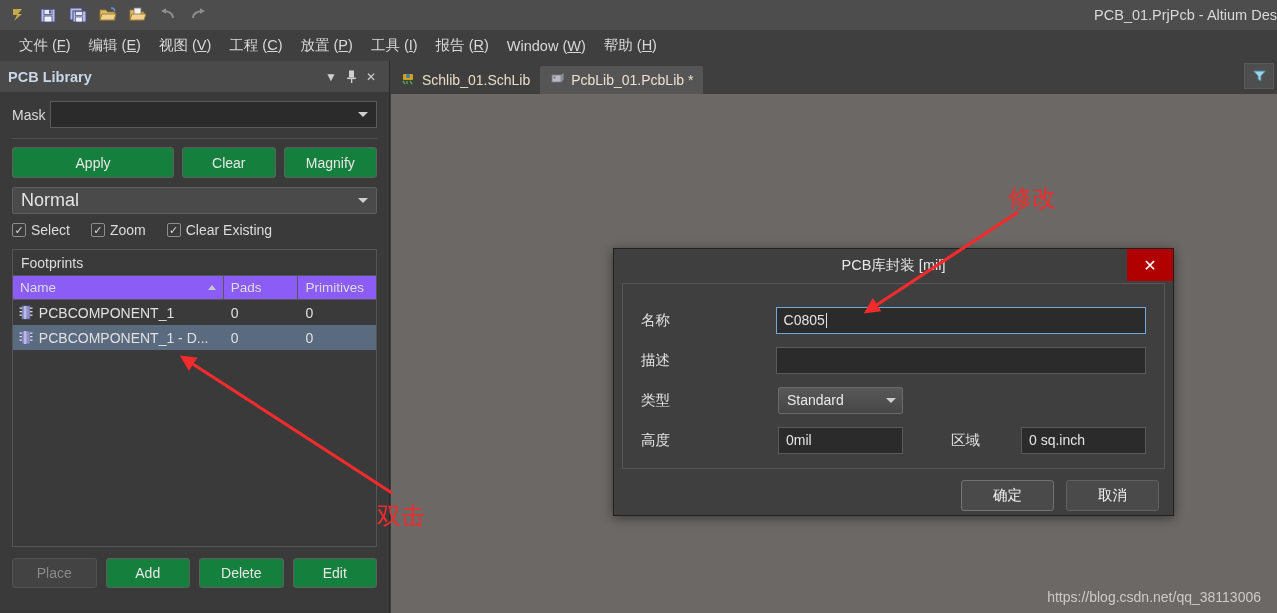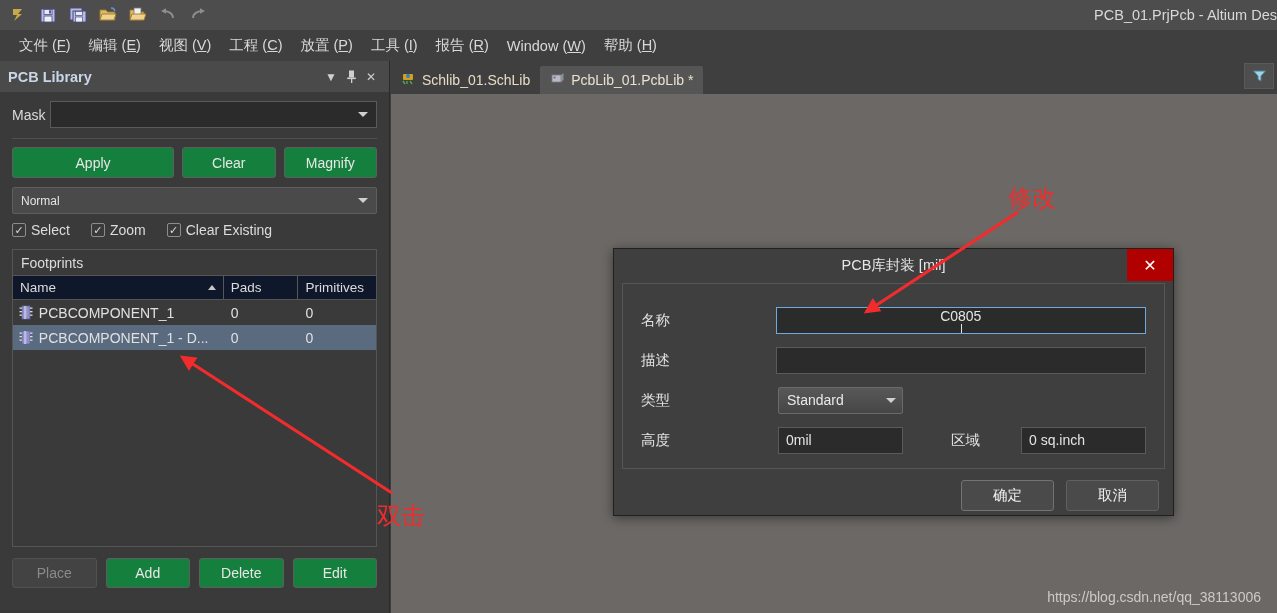--- a/index.html
+++ b/index.html
@@ -91,21 +91,21 @@
   }
   .btn.disabled { color: #8a8a8a; background: #434343; border-color: #515151; }
   .btn.apply { flex: 1.75; }
   .btn.small { flex: 1; }
 
   .combo2 {
     margin: 9px 12px 0 12px; height: 27px; background: #4a4a4a;
     border: 1px solid #5e5e5e; border-radius: 2px;
     display: flex; align-items: center; padding: 0 8px; position: relative;
   }
-  .combo2 .combo-text { color: #e4e4e4; font-size: 12px; flex: 1; }
+  .combo2 .combo-text { color: #e4e4e4; font-size: 18px; flex: 1; }
 
   .check-row { display: flex; align-items: center; padding: 8px 12px 0 12px; gap: 6px; }
   .chk-wrap { display: flex; align-items: center; gap: 5px; margin-right: 15px; }
   .chk {
     width: 14px; height: 14px; background: #3a3a3a;
     border: 1px solid #8c8c8c; border-radius: 2px;
     display: flex; align-items: center; justify-content: center;
     color: #dcdcdc; font-size: 11px; line-height: 1;
   }
   .chk-label { color: #dcdcdc; font-size: 14px; }
@@ -114,21 +114,21 @@
     margin: 11px 12px 0 12px;
     border: 1px solid #555; background: #3a3a3a;
     height: 298px; display: flex; flex-direction: column;
   }
   .fp-title {
     height: 26px; display: flex; align-items: center; padding-left: 8px;
     color: #dcdcdc; font-size: 14px; border-bottom: 1px solid #555;
   }
   .fp-hdr {
     height: 24px; display: flex; align-items: center;
-    background: #0f172a; border-bottom: 1px solid #555;
+    background: #8b5cf6; border-bottom: 1px solid #555;
   }
   .fp-hdr .cell {
     color: #dcdcdc; font-size: 13.5px; padding-left: 7px;
     height: 100%; display: flex; align-items: center;
     border-right: 1px solid #585858;
   }
   .c-name { width: 212px; justify-content: space-between; padding-right: 7px; }
   .c-pads { width: 75px; }
   .c-prim { width: 78px; border-right: none !important; }
   .sort-asc {
@@ -204,21 +204,21 @@
     border: 1px solid #565656; background: #3f3f3f;
     height: 186px;
   }
   .form-row { display: flex; align-items: center; height: 40px; }
   .form-lab { color: #e2e2e2; font-size: 14.5px; width: 137px; }
   .inp {
     height: 27px; background: #2b2b2b; border: 1px solid #5a5a5a;
     color: #e4e4e4; font-size: 14px;
     display: flex; align-items: center; padding: 0 7px;
   }
-  .inp.focused { border: 1px solid #6fa8dc; flex-direction: column; }
+  .inp.focused { border: 1px solid #6fa8dc; }
   .inp.wide { width: 377px; }
   .caretbar {
     display: inline-block; width: 1px; height: 15px;
     background: #e4e4e4; margin-left: 1px;
   }
   .sel {
     height: 27px; width: 125px;
     background: linear-gradient(#585858, #464646);
     border: 1px solid #6a6a6a; border-radius: 2px;
     display: flex; align-items: center; padding: 0 6px 0 8px;

